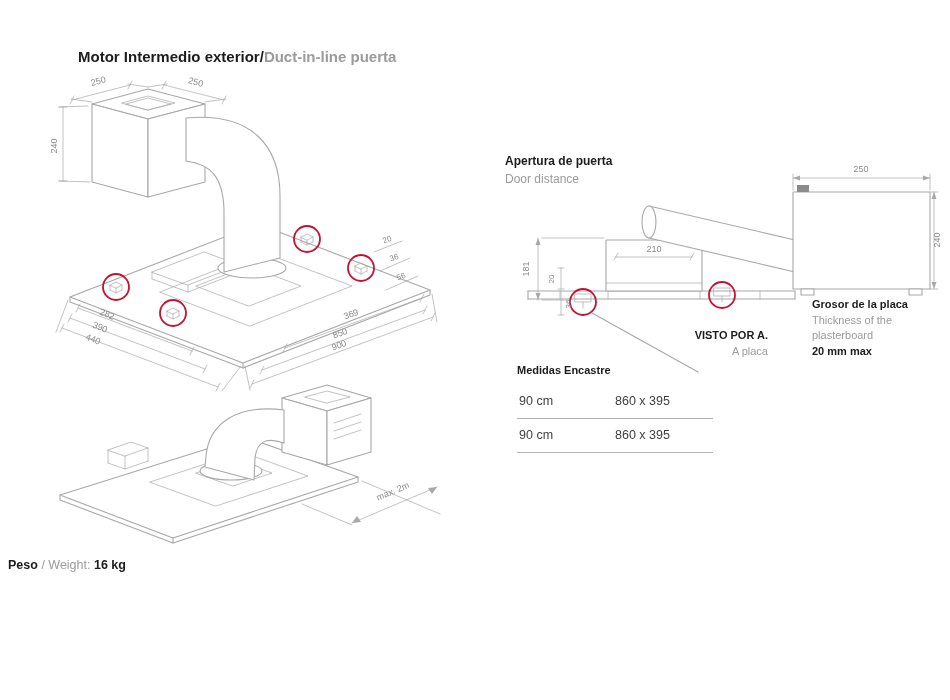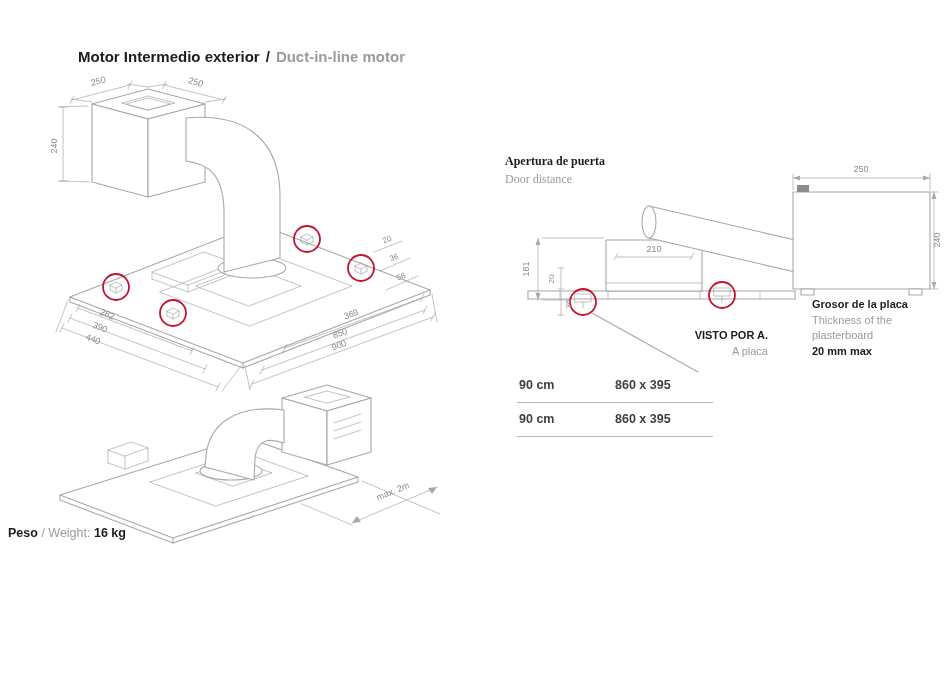--- a/index.html
+++ b/index.html
@@ -2,28 +2,28 @@
 <html style="--accent-red: #c41230; --line: #a8a8a8; --dim-text: #8a8a8a; --text-dark: #1c1c1c; --text-gray: #9b9b9b;"><head>
 <meta charset="utf-8">
 <style>
   html,body { margin:0; padding:0; background:#fff; }
   .page { position:relative; width:950px; height:700px; background:#fff;
           font-family:"Liberation Sans", sans-serif; overflow:hidden; }
   .abs { position:absolute; }
   .b  { font-weight:bold; color:var(--text-dark,#1c1c1c); }
   .g  { color:var(--text-gray,#9b9b9b); }
   .t15 { font-size:15px; line-height:19px; }
-  .t12 { font-size:12px; line-height:18px;font-family:Liberation Serif, serif; }
+  .t12 { font-size:12px; line-height:18px; }
   .t11 { font-size:11px; line-height:15.5px; }
   .t125 { font-size:12.5px; line-height:16px; }
-  .title-row { display:flex; gap:6px; align-items:flex-start; }
+  .title-row { display:flex; align-items:flex-start; }
   .ctr { text-align:right; }
 
   
-  .bi-table { width:196px;font-weight:bold; }
+  .bi-table { width:196px; }
   .bi-row { display:flex; padding:9px 2px 10px 2px; border-bottom:1px solid #b5b5b5;
             font-size:12.5px; color:#3f3f3f; }
   .bi-size { width:96px; }
 
   
   .ln  { fill:none; stroke:var(--line,#a8a8a8); stroke-width:1.1; stroke-linejoin:round; stroke-linecap:round; }
   .lnt { fill:none; stroke:var(--line,#a8a8a8); stroke-width:0.7; stroke-linejoin:round; stroke-linecap:round; }
   .lnf { fill:#ffffff; stroke:var(--line,#a8a8a8); stroke-width:1.1; stroke-linejoin:round; }
   .red { fill:none; stroke:var(--accent-red,#c41230); stroke-width:1.8; }
   .arr { fill:var(--line,#a8a8a8); stroke:none; }
@@ -279,53 +279,54 @@
         <line class="lnt" x1="561" y1="291" x2="561" y2="315"></line>
         <line class="lnt" x1="558" y1="315" x2="564" y2="315"></line>
         <text class="dtx2" transform="translate(571,304) rotate(-90)" text-anchor="middle">36</text>
       </g>
     </g>
   </svg>
 
   <div class="abs title-row t15" style="left:78px; top:47px">
     <span class="b">Motor Intermedio exterior</span>
     <span class="b">/</span>
-    <span class="b g">Duct-in-line motor</span>
+    <span class="b g">Duct-in-line puerta</span>
   </div>
 
   <div class="abs t12" style="left:505px; top:152px">
     <div class="b">Apertura de puerta</div>
     <div class="g">Door distance</div>
   </div>
 
   <div class="abs t11" style="left:812px; top:297px; width:140px">
     <div class="b">Grosor de la placa</div>
     <div class="g">Thickness of the</div>
     <div class="g">plasterboard</div>
     <div class="b">20 mm max</div>
   </div>
 
   <div class="abs t11 ctr" style="left:692px; top:328px; width:76px">
     <div class="b">VISTO POR A.</div>
     <div class="g">A placa</div>
   </div>
 
   <div class="abs" style="left:517px; top:363px">
+    <div class="b t11">Medidas Encastre</div>
     <div class="bi-table" style="margin-top:6px">
       <div class="bi-row">
         <span class="bi-size">90 cm</span>
         <span>860 x 395</span>
       </div>
       <div class="bi-row">
         <span class="bi-size">90 cm</span>
         <span>860 x 395</span>
       </div>
     </div>
   </div>
 
 
-  <div class="abs t125" style="left:8px; top:525px">
+  <div class="abs t125" style="left:8px; top:557px">
     <span class="b">Peso</span>
     <span class="g"> / Weight: </span>
     <span class="b">16 kg</span>
   </div>
 
 </div>
 
 </body></html>

